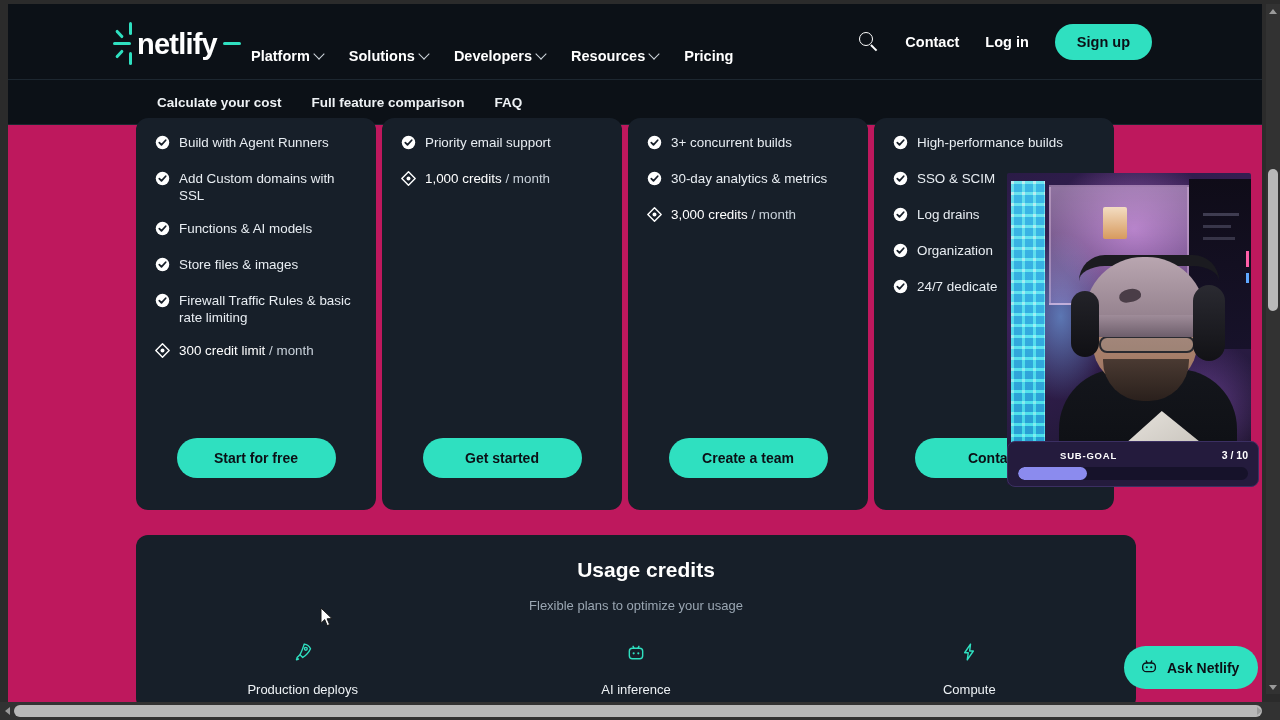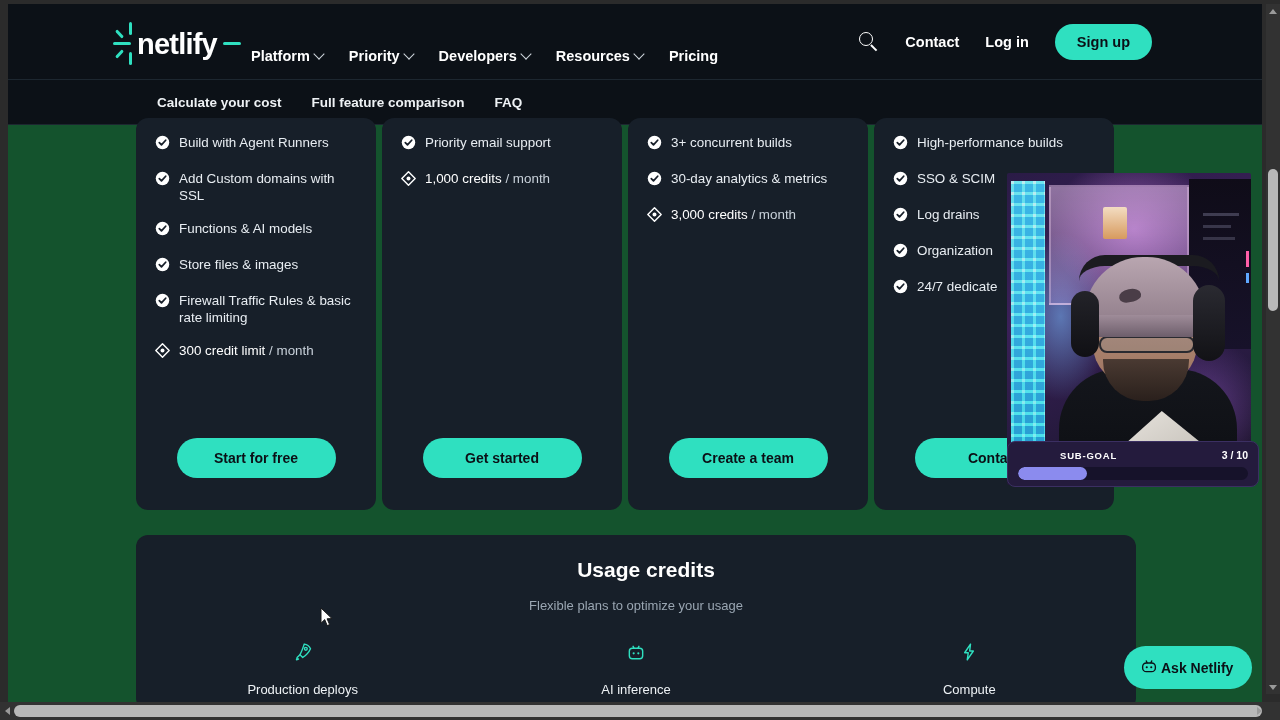--- a/index.html
+++ b/index.html
@@ -12,21 +12,21 @@
 
   
   #window-frame {
     position: absolute; inset: 0;
     background: #2b2b2b;
   }
   #viewport {
     position: absolute;
     left: 8px; top: 4px;
     width: 1254px; height: 698px;
-    background: #14532d;
+    background: #be185d;
     overflow: hidden;
   }
 
   
   #site-header {
     position: absolute; left: 0; top: 0;
     width: 1254px; height: 76px;
     background: #0c1117;
     border-bottom: 1px solid #1d2730;
     display: flex; align-items: center;
@@ -154,21 +154,21 @@
   #usage-cols {
     display: flex; margin-top: 25px;
   }
   .usage-col { flex: 1 1 0; text-align: center; }
   .usage-icon { height: 28px; display: flex; align-items: center; justify-content: center; }
   .usage-label { color: #eef2f5; font-size: 13px; margin-top: 16px; }
 
   
   #ask-netlify {
     position: absolute; left: 1124px; top: 646px;
-    display: flex; align-items: center; gap: 3px;
+    display: flex; align-items: center; gap: 9px;
     background: #2fe0c0; color: #0b1016;
     font-size: 14px; font-weight: bold;
     padding: 11px 19px 11px 16px;
     border-radius: 999px; border: none; cursor: pointer;
     font-family: "Liberation Sans", sans-serif;
     z-index: 40;
   }
 
   
   #webcam-overlay {
@@ -378,21 +378,21 @@
         <span class="logo-ray ray-bl"></span>
         <span class="logo-word">netlify</span>
       </div>
 
       <nav id="main-nav">
         <div class="nav-item">
           <span>Platform</span>
           <span class="chev"></span>
         </div>
         <div class="nav-item">
-          <span>Priority</span>
+          <span>Solutions</span>
           <span class="chev"></span>
         </div>
         <div class="nav-item">
           <span>Developers</span>
           <span class="chev"></span>
         </div>
         <div class="nav-item">
           <span>Resources</span>
           <span class="chev"></span>
         </div>

